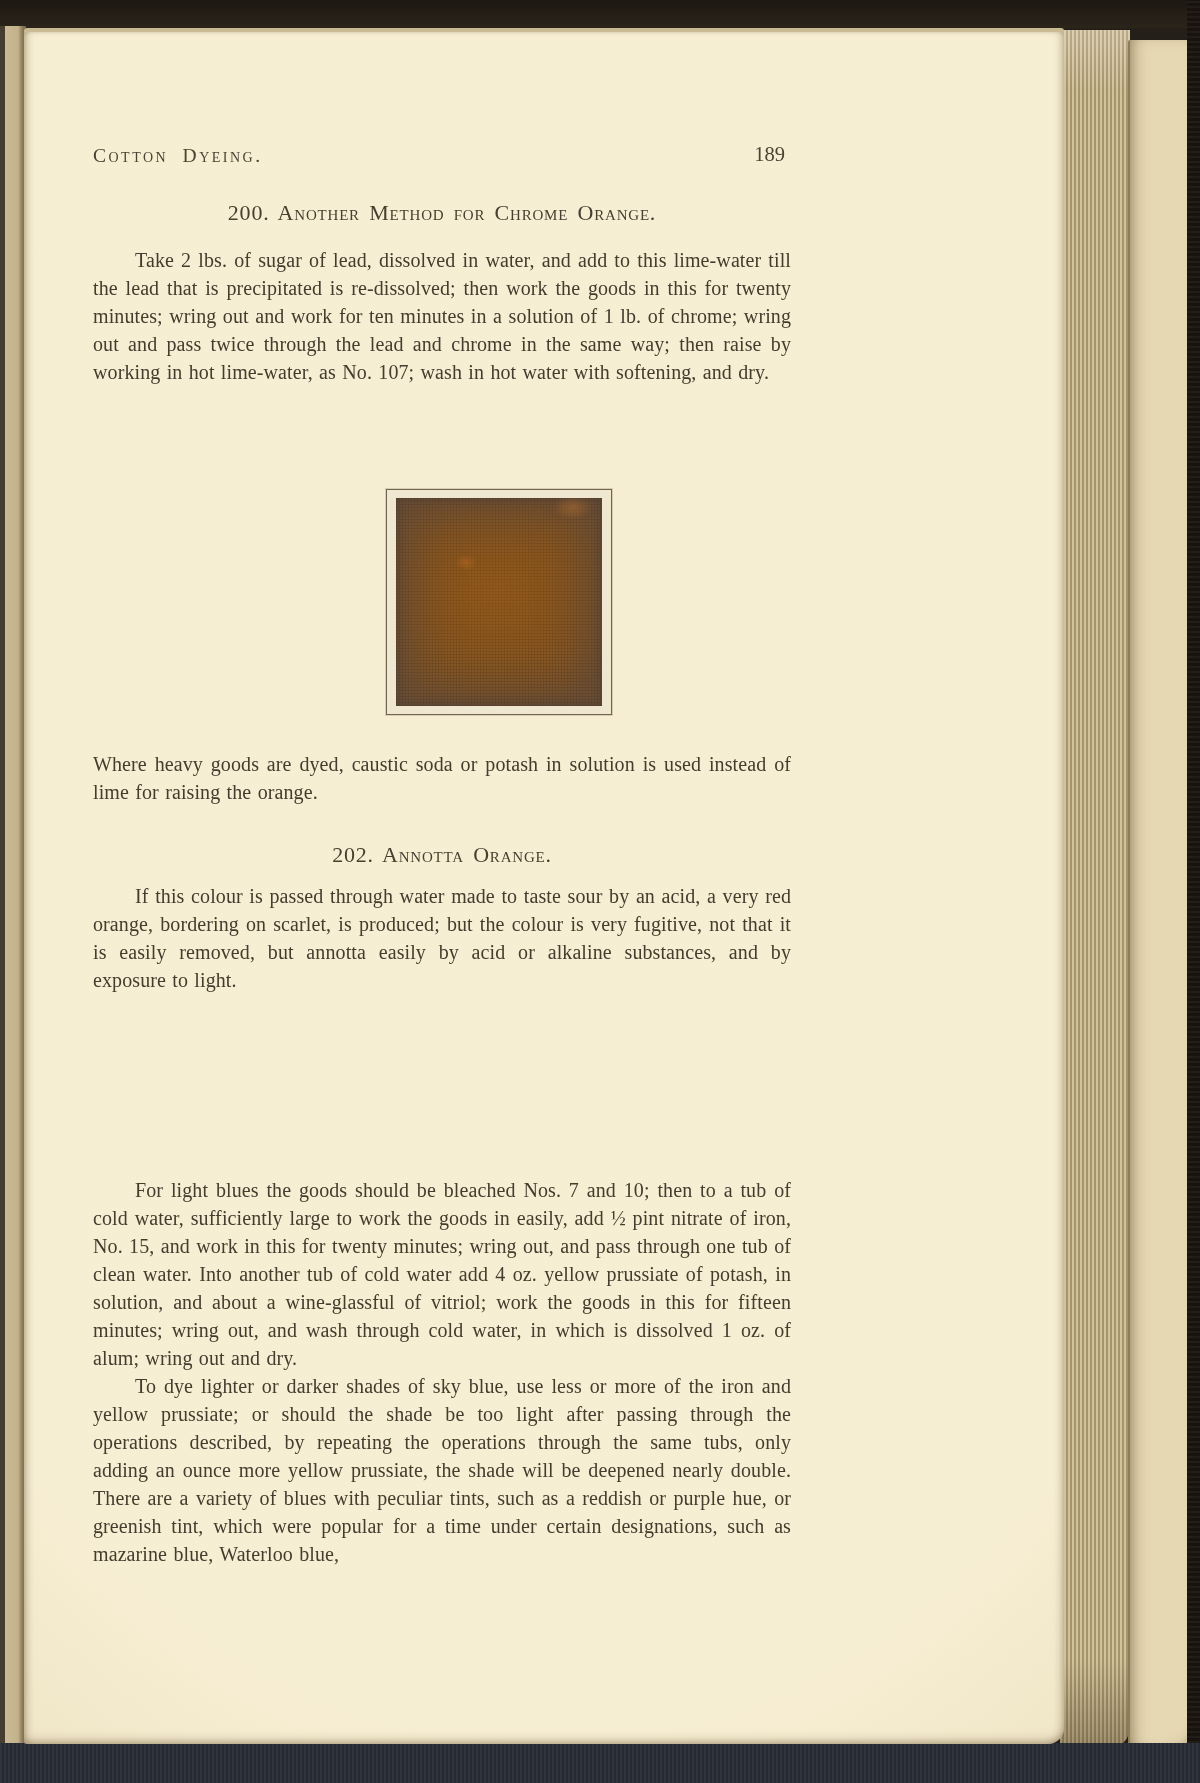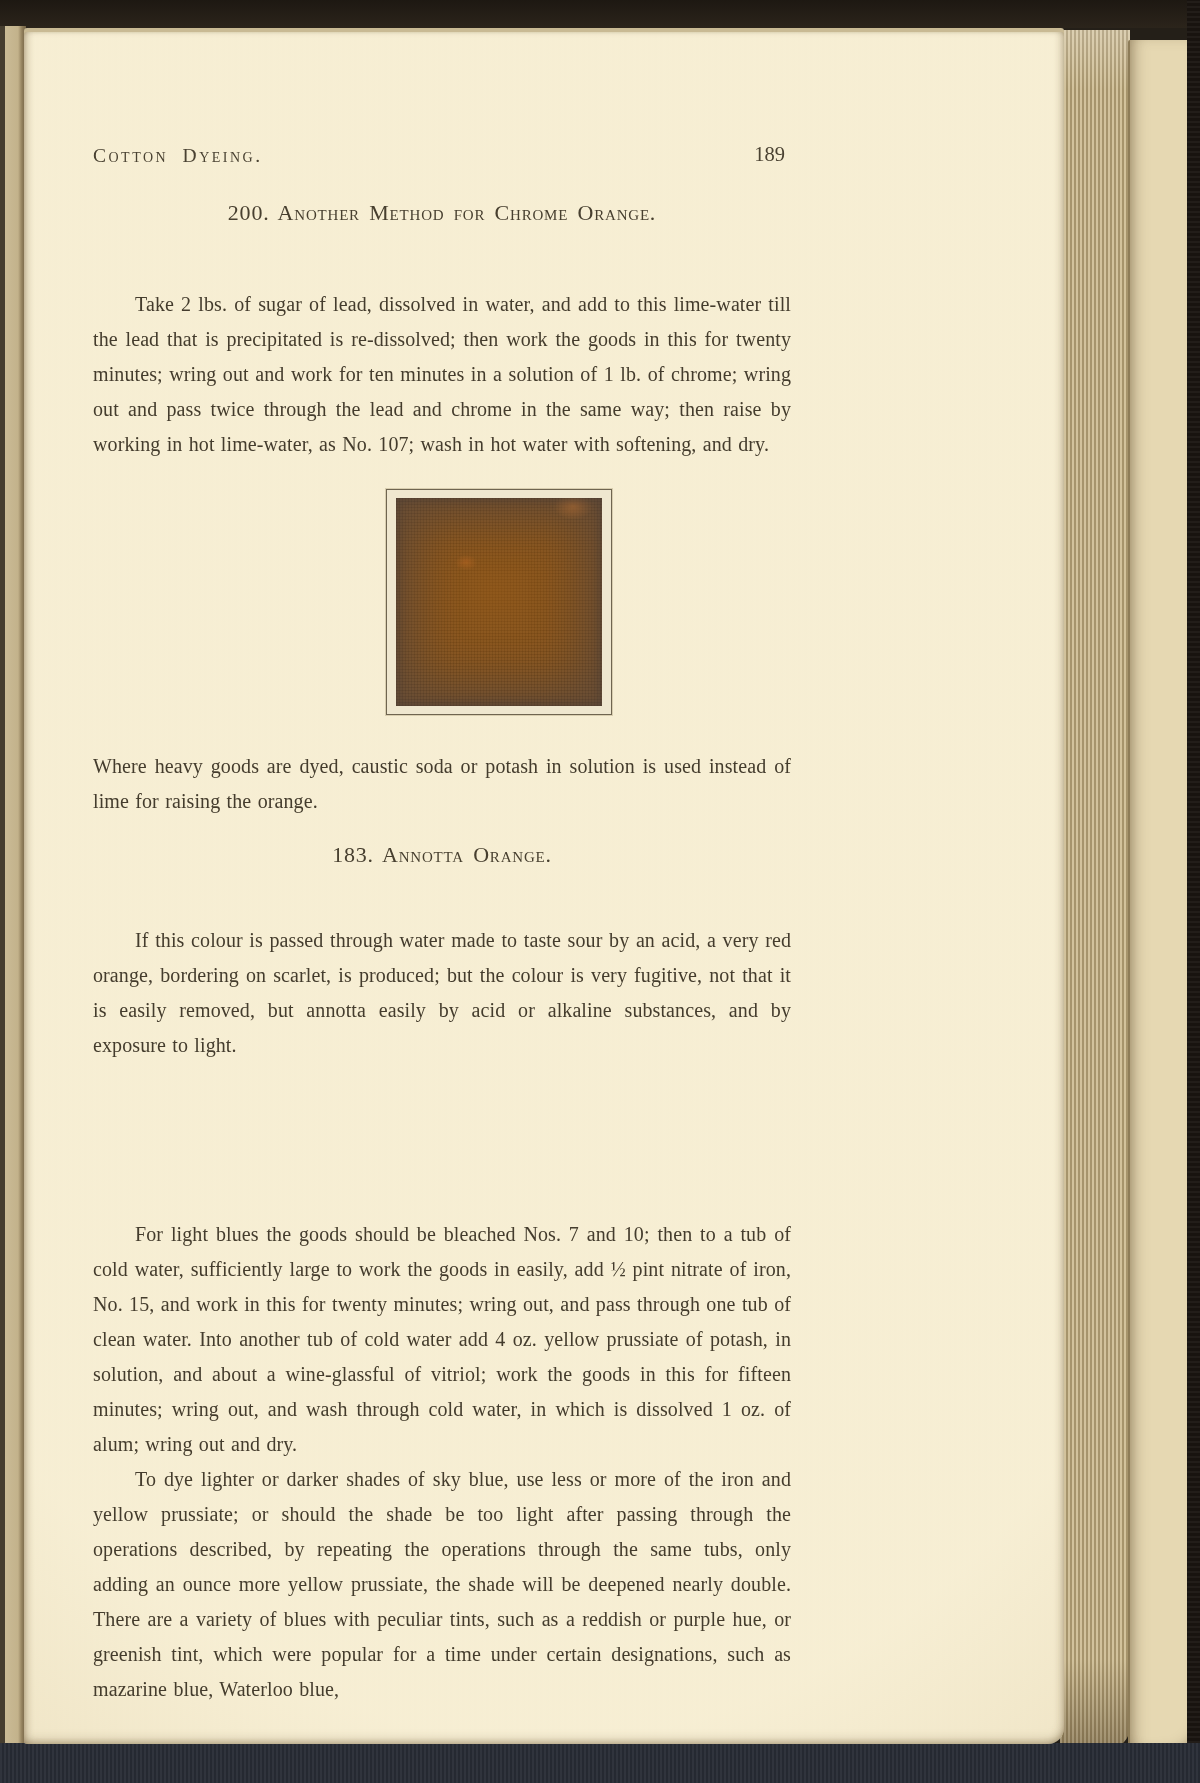--- a/index.html
+++ b/index.html
@@ -47,25 +47,25 @@
 
   .running-head{top:117px;height:28px;}
   .running-head .title{display:block;text-align:left;
     font-variant:small-caps;font-size:19.5px;letter-spacing:2.5px;word-spacing:7px;color:#4a4232;}
   .running-head .pagenum{position:absolute;right:6px;top:-2px;font-size:20.5px;color:#4a4232;}
 
   .sec-heading{text-align:center;font-variant:small-caps;font-size:22px;
     letter-spacing:.8px;word-spacing:3px;color:#473f2f;}
   #h108{top:172px;} #h109{top:814px;} #h110{top:1116px;}
 
-  .body-text{font-size:20px;line-height:35px;text-align:justify;
-    word-spacing:1.2px;letter-spacing:.1px;color:#443c2d;margin-top:41px;}
+  .body-text{font-size:20px;line-height:28px;text-align:justify;
+    word-spacing:1.2px;letter-spacing:.1px;color:#443c2d;}
   .body-text p{margin:0;text-indent:42px;}
   .body-text p.no-indent{text-indent:0;}
-  #p108{top:218px;} #p108b{top:680px;} #p109{top:854px;} #p110{top:1148px;}
+  #p108{top:218px;} #p108b{top:722px;} #p109{top:854px;} #p110{top:1148px;}
 
   
   .figure-frame{left:362px;top:461px;width:224px;height:224px;
     border:1px solid #6f6550;background:#efe7cf;
     box-shadow:0 0 0 1px rgba(160,145,110,.35);
     display:flex;align-items:center;justify-content:center;}
   .fabric-swatch{width:206px;height:208px;
     background-color:#74481a;
     background-image:
       radial-gradient(26px 18px at 86% 4%, rgba(210,120,38,.8), rgba(210,120,38,0) 75%),
@@ -100,21 +100,21 @@
     </div>
 
     <div class="abs figure-frame">
       <div class="fabric-swatch" style="background-color: rgb(125, 76, 23);"></div>
     </div>
 
     <div class="abs col body-text" id="p108b">
       <p class="no-indent">Where heavy goods are dyed, caustic soda or potash in solution is used instead of lime for raising the orange.</p>
     </div>
 
-    <div class="abs col sec-heading" id="h109">183. Annotta Orange.</div>
+    <div class="abs col sec-heading" id="h109">202. Annotta Orange.</div>
 
     <div class="abs col body-text" id="p109">
       <p>If this colour is passed through water made to taste sour by an acid, a very red orange, bordering on scarlet, is produced; but the colour is very fugitive, not that it is easily removed, but annotta easily by acid or alkaline substances, and by exposure to light.</p>
     </div>
 
 
     <div class="abs col body-text" id="p110">
       <p>For light blues the goods should be bleached Nos. 7 and 10; then to a tub of cold water, sufficiently large to work the goods in easily, add ½ pint nitrate of iron, No. 15, and work in this for twenty minutes; wring out, and pass through one tub of clean water.  Into another tub of cold water add 4 oz. yellow prussiate of potash, in solution, and about a wine-glassful of vitriol; work the goods in this for fifteen minutes; wring out, and wash through cold water, in which is dissolved 1 oz. of alum; wring out and dry.</p>
       <p>To dye lighter or darker shades of sky blue, use less or more of the iron and yellow prussiate; or should the shade be too light after passing through the operations described, by repeating the operations through the same tubs, only adding an ounce more yellow prussiate, the shade will be deepened nearly double.  There are a variety of blues with peculiar tints, such as a reddish or purple hue, or greenish tint, which were popular for a time under certain designations, such as mazarine blue, Waterloo blue,</p>
     </div>

